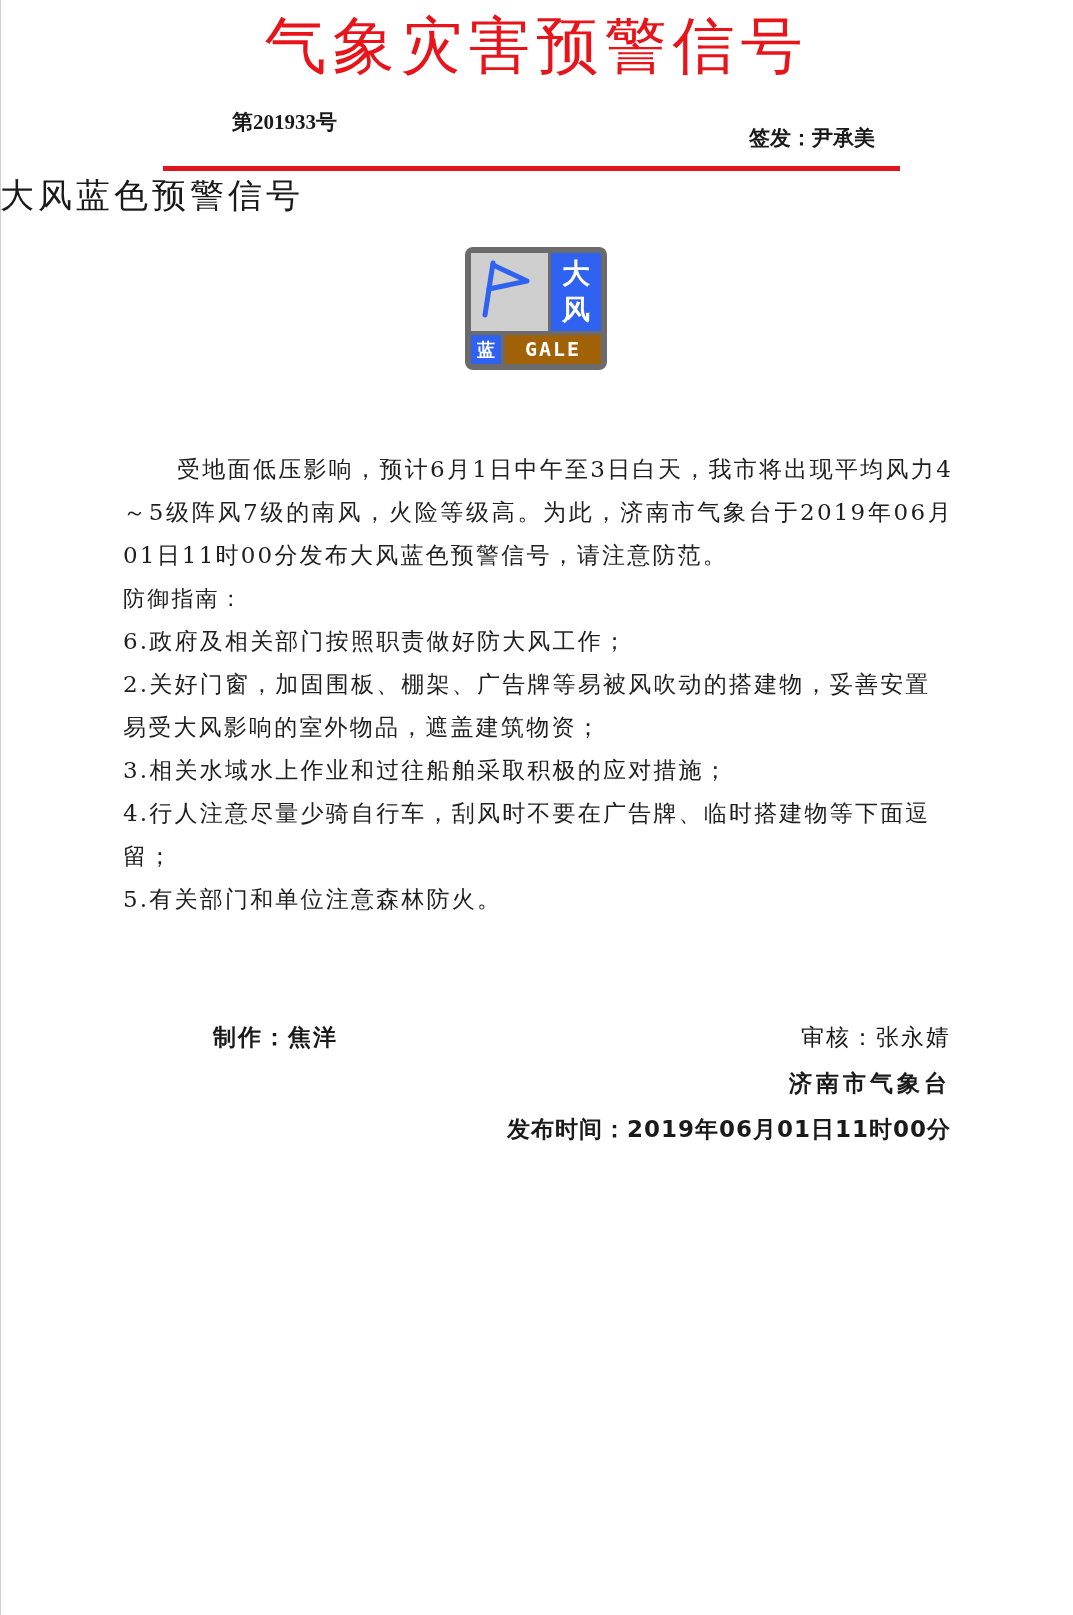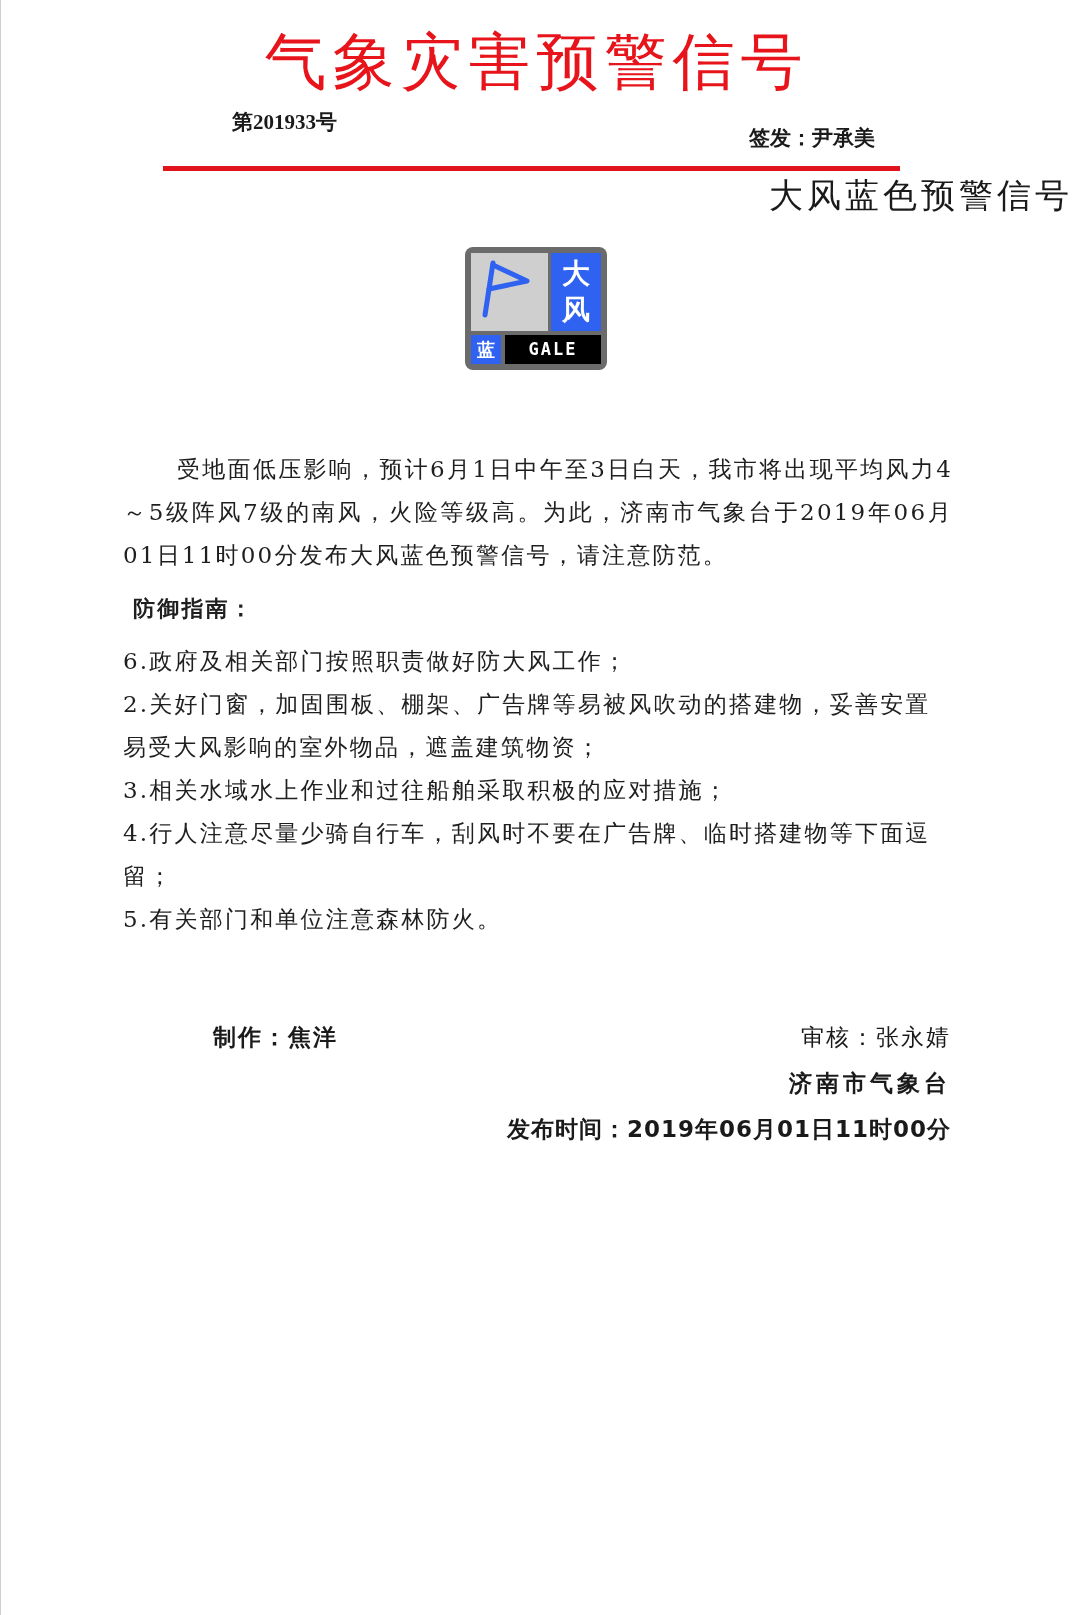--- a/index.html
+++ b/index.html
@@ -17,21 +17,21 @@
     }
     .left-edge {
       position: absolute;
       left: 0; top: 0;
       width: 1px; height: 1615px;
       background: #cfcfcf;
     }
     .main-title {
       position: absolute;
       left: 0; right: 0;
-      top: 24px;
+      top: 8px;
       text-align: center;
       font-family: "DejaVu Sans", "Liberation Sans", sans-serif;
       font-size: 62px;
       letter-spacing: 6px;
       color: #e8141b;
       line-height: 76px;
     }
     .doc-number {
       position: absolute;
       left: 232px;
@@ -54,21 +54,21 @@
       left: 163px;
       top: 166px;
       width: 737px;
       height: 5px;
       background: #e0141a;
     }
     .subtitle {
       position: absolute;
       left: 0; right: 0;
       top: 172px;
-      text-align: right;
+      text-align: left;
       font-size: 34px;
       letter-spacing: 4px;
       font-family: "DejaVu Sans", "Liberation Sans", sans-serif;
       line-height: 46px;
     }
     .signal-icon {
       position: absolute;
       left: 465px;
       top: 247px;
       width: 142px;
@@ -108,24 +108,24 @@
       font-family: "DejaVu Sans", "Liberation Sans", sans-serif;
       font-size: 18px;
       font-weight: bold;
       text-align: center;
       line-height: 29px;
     }
     .icon-gale-box {
       position: absolute;
       left: 40px; top: 88px;
       width: 96px; height: 29px;
-      background: #000000;
+      background: #a16207;
       color: #ffffff;
       font-family: "DejaVu Sans Mono", "Liberation Mono", monospace;
-      font-size: 17px;
+      font-size: 20px;
       font-weight: bold;
       letter-spacing: 2px;
       text-align: center;
       line-height: 29px;
     }
     .body-block {
       position: absolute;
       left: 123px;
       top: 448px;
       width: 830px;
@@ -134,22 +134,22 @@
       letter-spacing: 2.2px;
       font-family: "DejaVu Serif", "Liberation Serif", serif;
       color: #1f1f1f;
     }
     .intro {
       text-indent: 54px;
       margin: 0;
       text-align: justify;
     }
     .guide-heading {
-      margin: 10px;
-      font-weight: bold;
+      margin: 0;
+      font-weight: normal;
       font-family: "DejaVu Sans", "Liberation Sans", sans-serif;
       font-size: 22px;
     }
     .guide-list {
       list-style: none;
       margin: 0;
       padding: 0;
     }
     .guide-list li {
       margin: 0;

